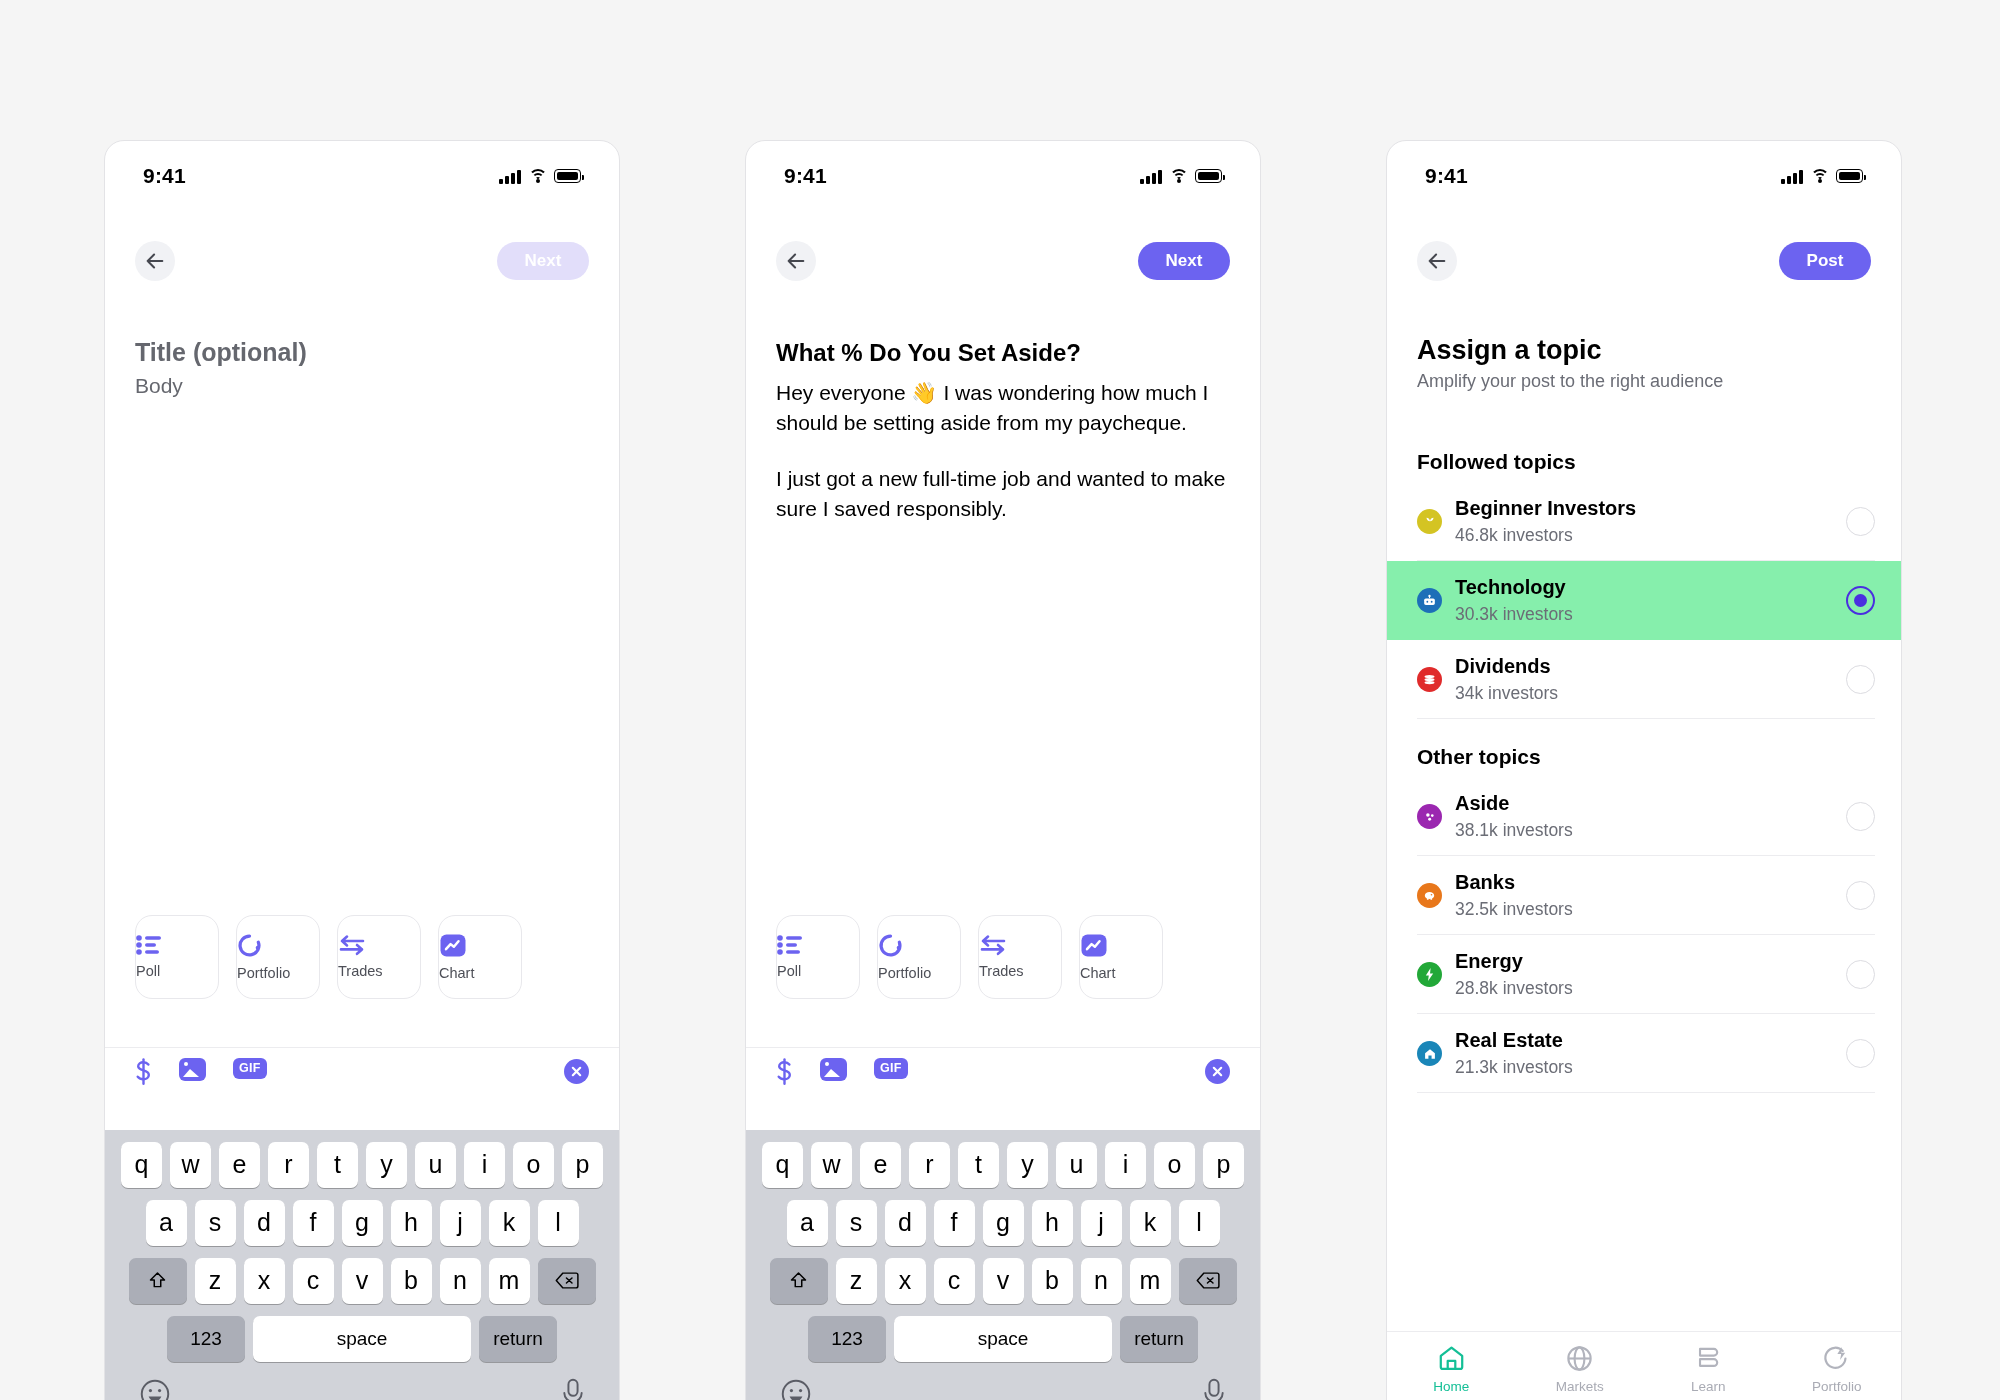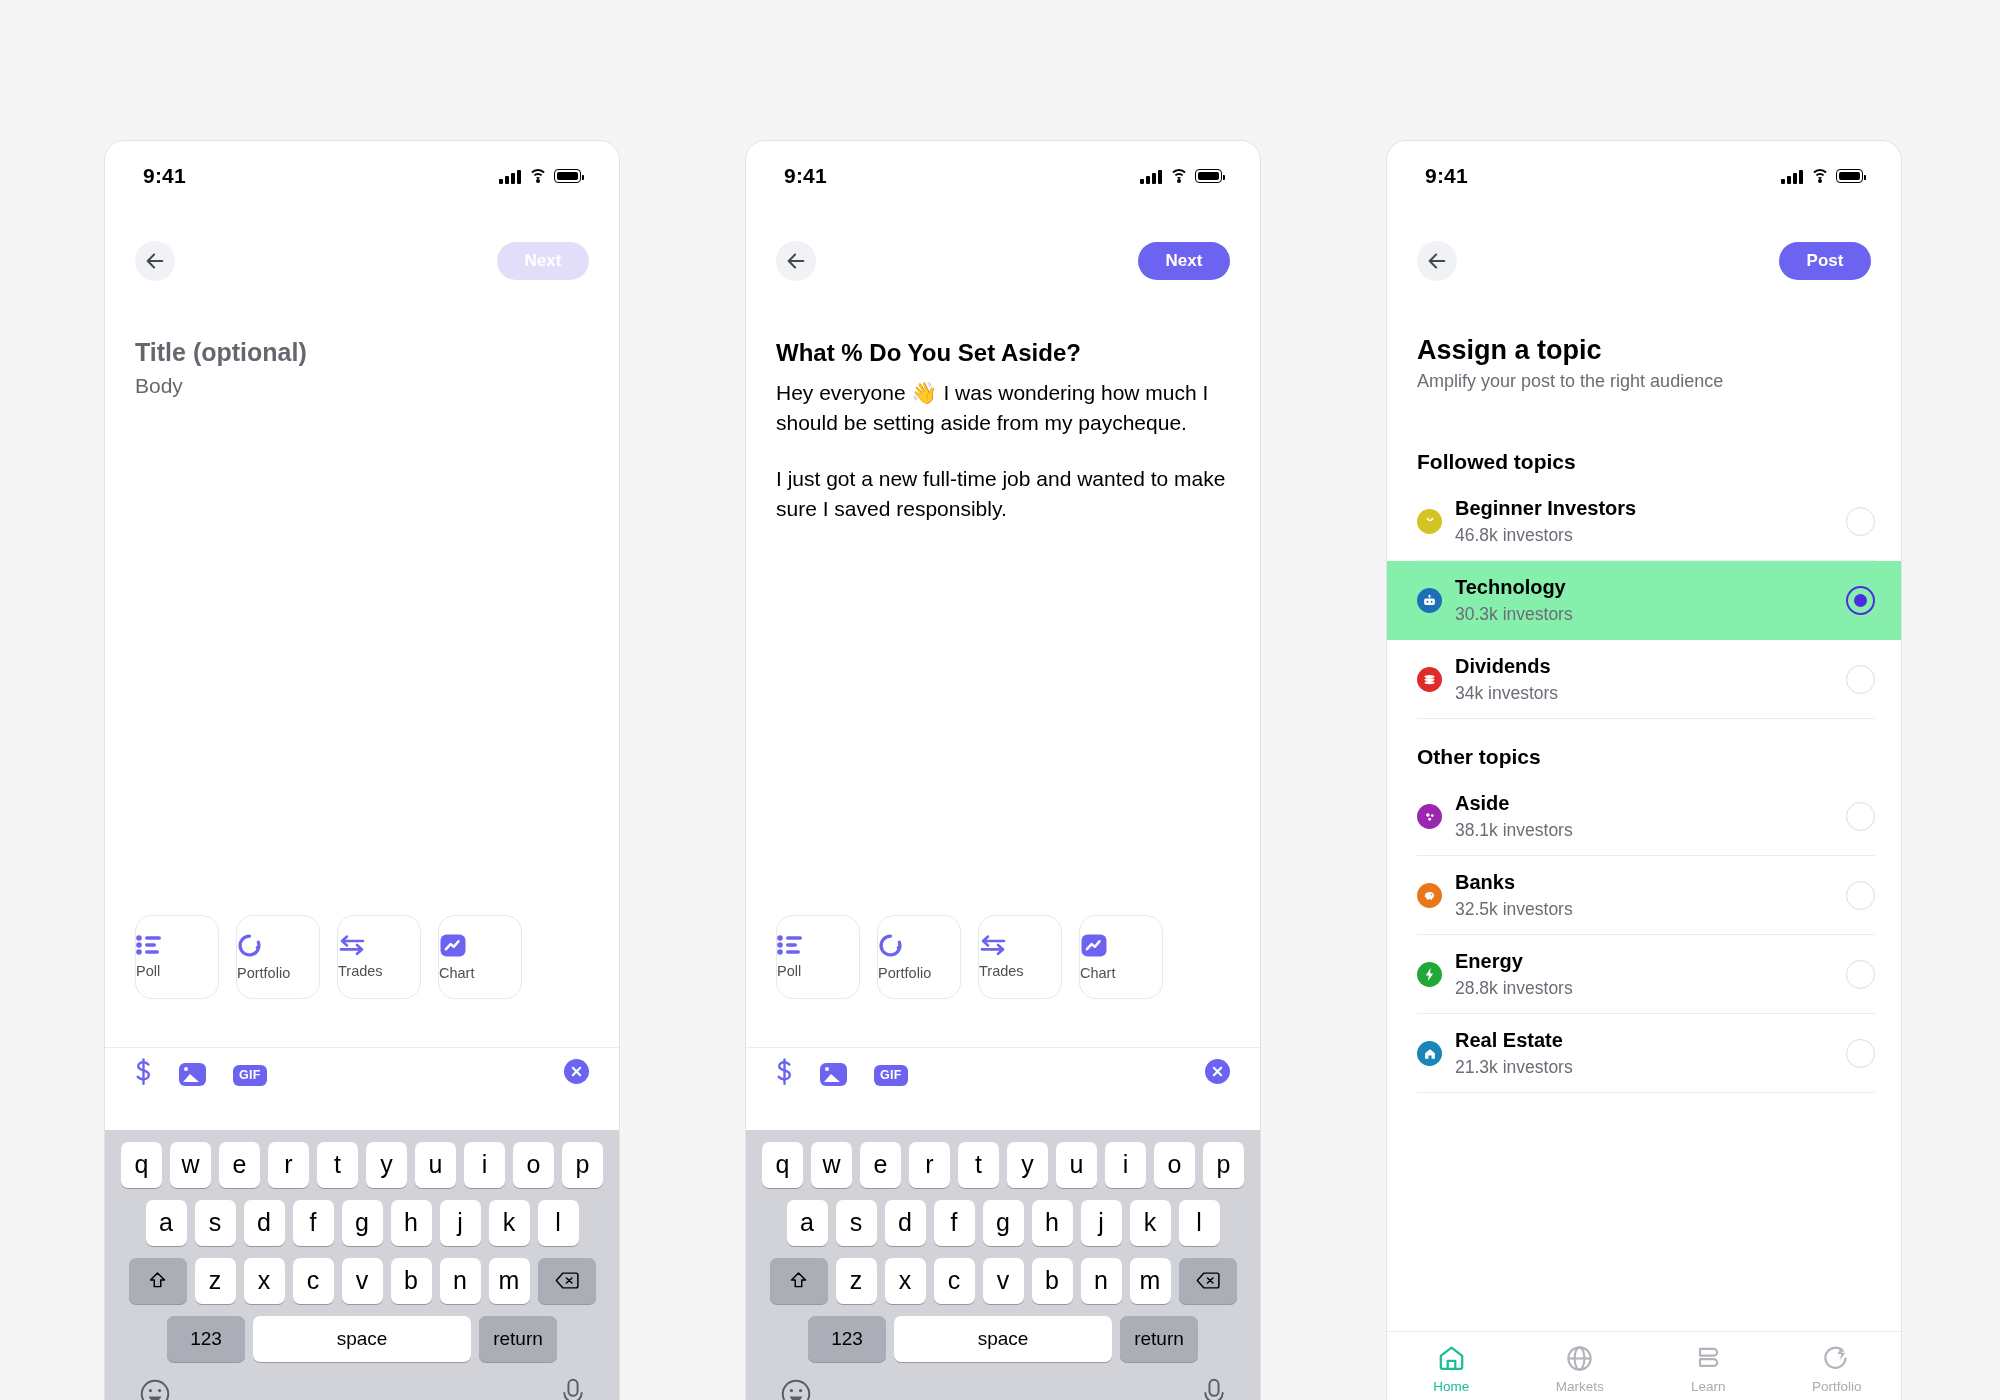--- a/index.html
+++ b/index.html
@@ -85,21 +85,21 @@
     display: flex; flex-direction: column; justify-content: center;
     gap: 7px; cursor: pointer; background:#fff;
   }
   .chip-label { font-size: 14.5px; color: #4d4f57; }
 
   
   .mediabar {
     display: flex; align-items: center; justify-content: space-between;
     padding: 10px 30px 12px 30px; border-top: 1px solid #ececef; flex: 0 0 auto;
   }
-  .media-left { display: flex; align-items: flex-end; gap: 27px; }
+  .media-left { display: flex; align-items: flex-start; gap: 27px; }
   .gif-badge {
     background: #6c63f0; color: #fff; font-size: 12.5px; font-weight: 700;
     border-radius: 6px; padding: 3.5px 6px; letter-spacing: .3px; cursor: pointer;
   }
   .img-icon { width: 27px; height: 23px; background: #6c63f0; border-radius: 6px; position: relative; cursor:pointer; }
   .img-icon::before { content:""; position:absolute; left:5px; top:4.5px; width:4px;height:4px;background:#fff;border-radius:50%; }
   .img-icon::after {
     content:""; position:absolute; left:4px; bottom:3.5px;
     border-left: 7px solid transparent; border-right: 9px solid transparent;
     border-bottom: 8px solid #fff;

